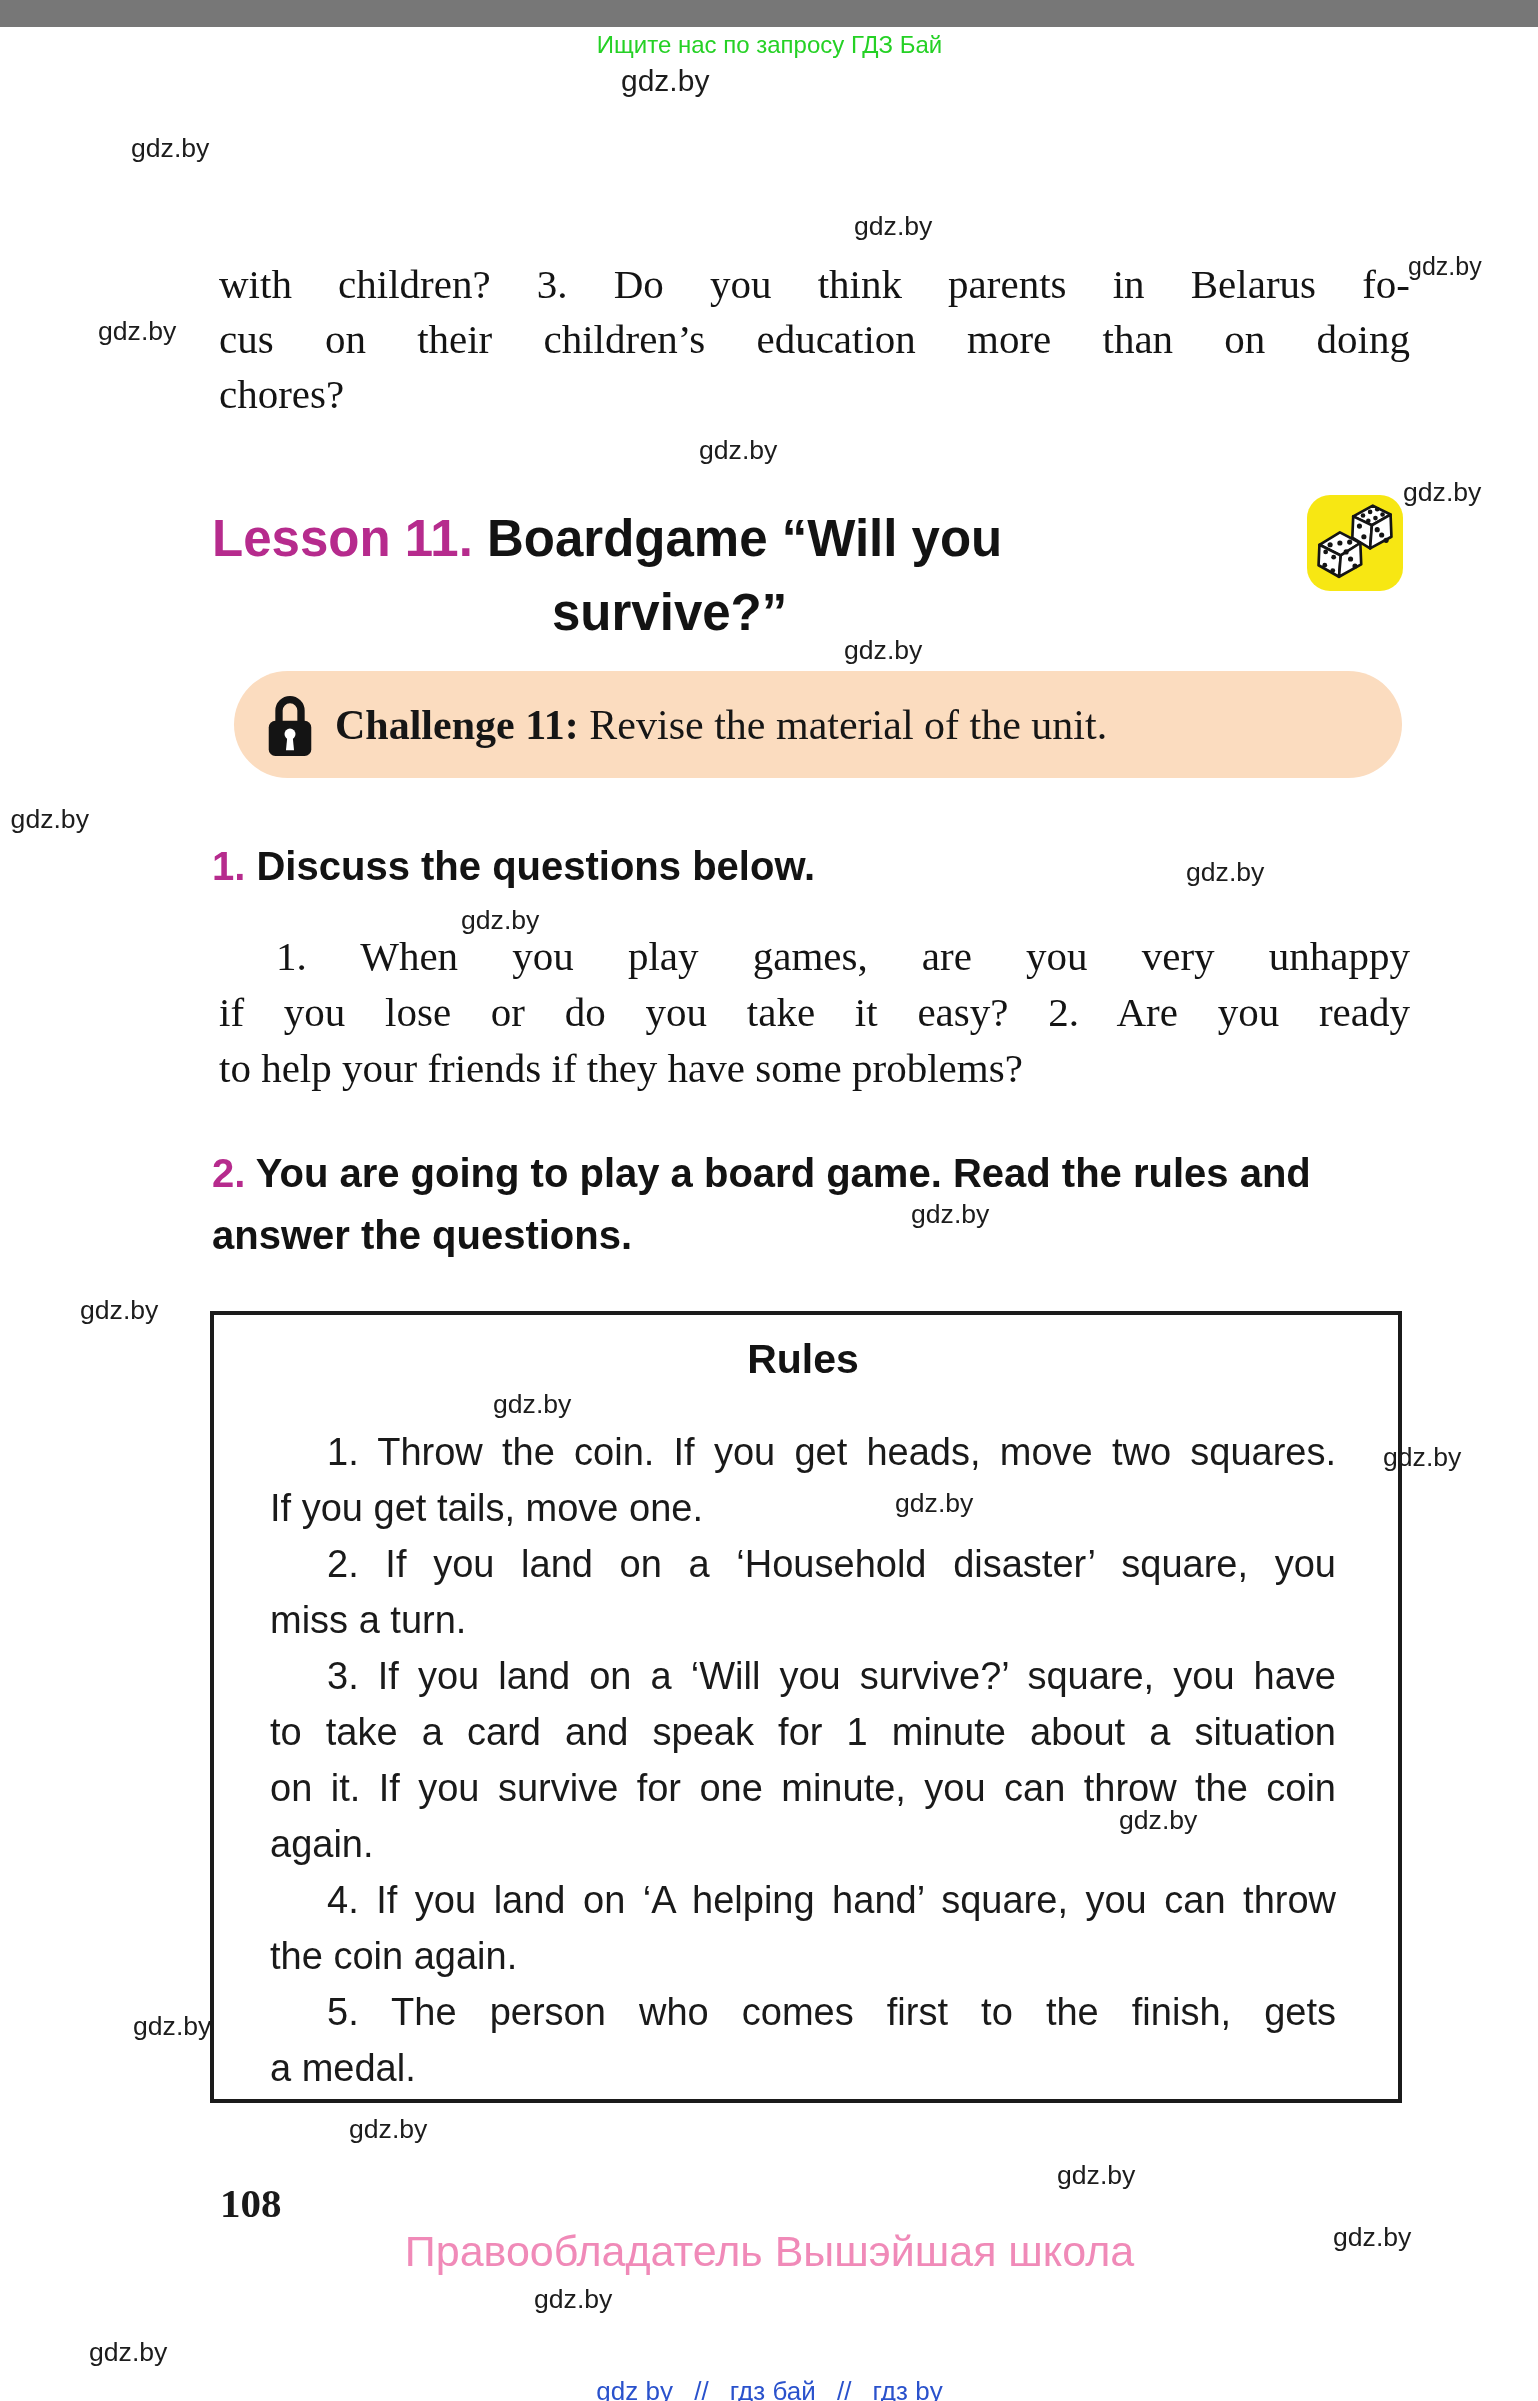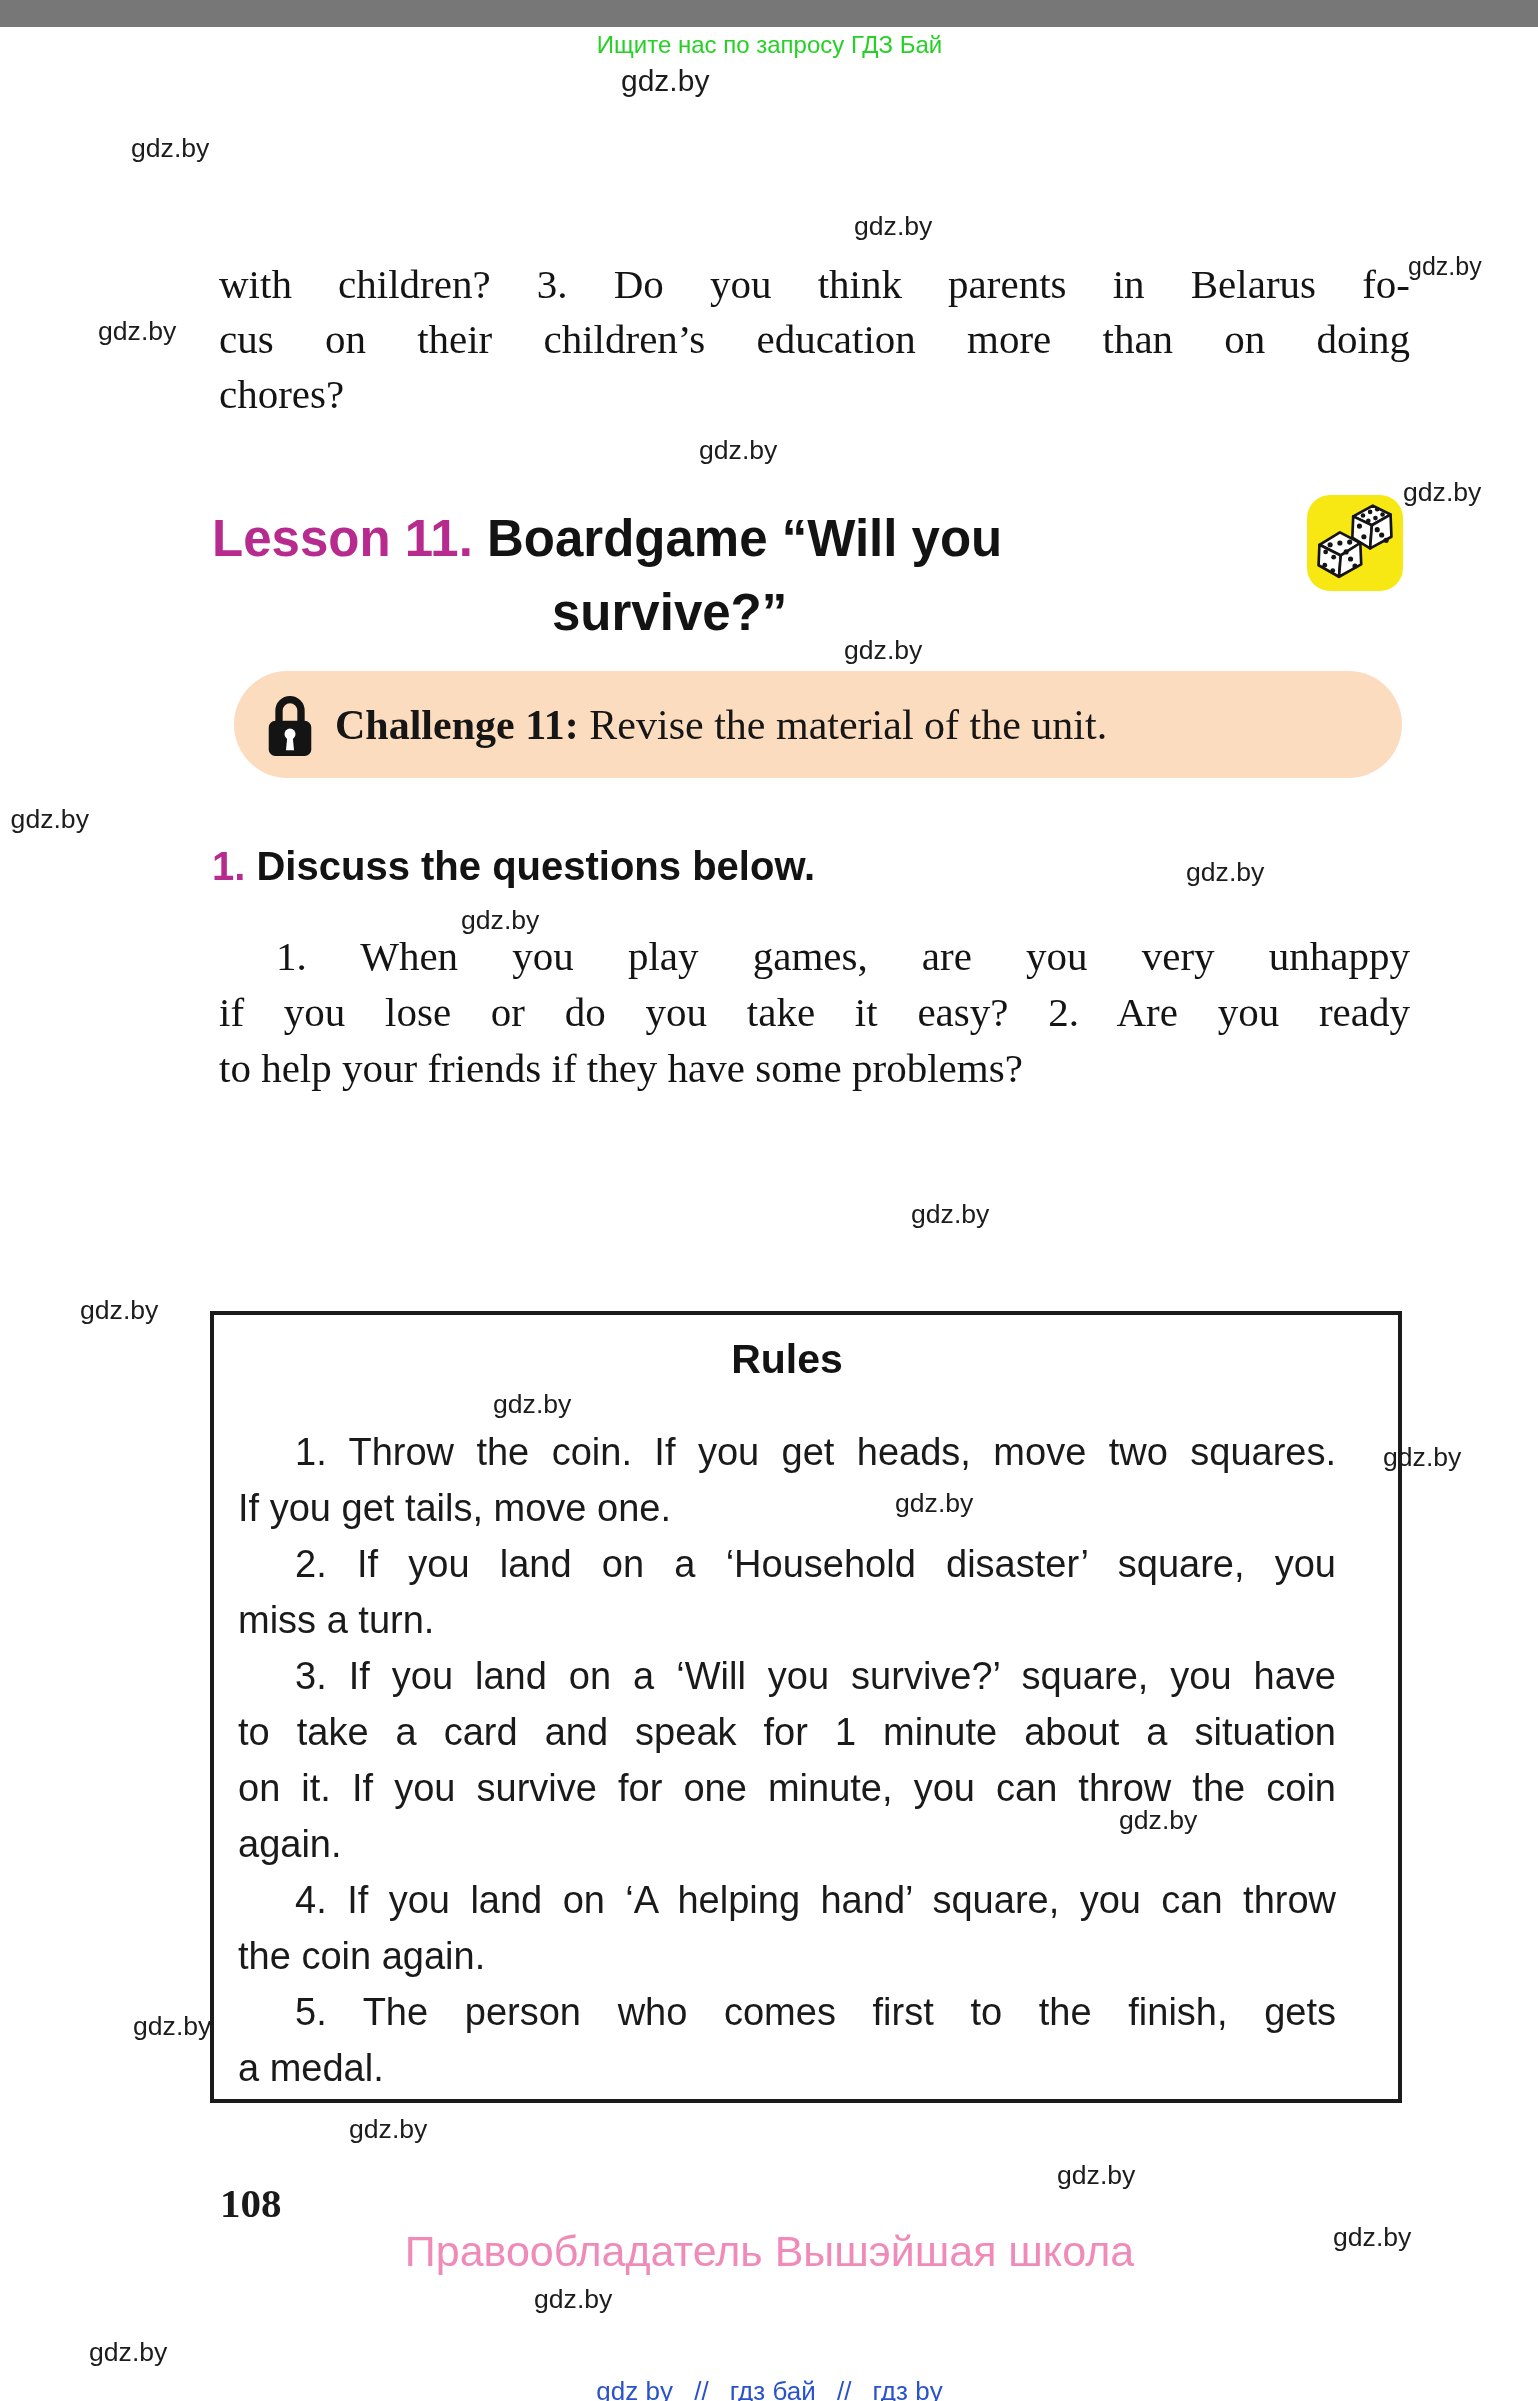--- a/index.html
+++ b/index.html
@@ -38,21 +38,21 @@
     box-sizing:border-box;padding-left:34px;gap:23px;}
   .challenge-text{font-size:42px;color:#161616;}
   .challenge-text b{font-weight:bold;}
   
   .task-head{position:absolute;font-family:"Liberation Sans",sans-serif;font-weight:bold;
     font-size:40px;color:#131313;white-space:nowrap;}
   .task1-head{left:212px;top:817px;}
   .task2-head{left:212px;top:1115px;line-height:62px;}
   
   .rules-box{position:absolute;left:210px;top:1284px;width:1192px;height:792px;
-    border:4.4px solid #1b1b1b;box-sizing:border-box;padding:21px 62px 0 24px;background:#fff;z-index:1;}
+    border:4.4px solid #1b1b1b;box-sizing:border-box;padding:21px 62px 0 56px;background:#fff;z-index:1;}
   .rules-title{text-align:center;font-family:"Liberation Sans",sans-serif;font-weight:bold;
     font-size:41px;color:#131313;margin-bottom:41px;}
   .rules-body .line{font-family:"Liberation Sans",sans-serif;font-size:38px;line-height:56px;color:#1a1a1a;}
 </style>
 </head>
 <body>
 
 <div class="page">
 
   <div class="promo">Ищите нас по запросу ГДЗ Бай</div>
@@ -121,20 +121,24 @@
     <div class="challenge-text"><b>Challenge 11:</b> <span>Revise the material of the unit.</span></div>
   </div>
 
   <div class="task-head task1-head"><span class="magenta">1.</span> <span>Discuss the questions below.</span></div>
   <div class="questions" id="questions">
       <div class="line fill ind">1. When you play games, are you very unhappy</div>
       <div class="line fill">if you lose or do you take it easy? 2. Are you ready</div>
       <div class="line">to help your friends if they have some problems?</div>
     </div>
 
+  <div class="task-head task2-head">
+    <div><span class="magenta">2.</span> <span>You are going to play a board game. Read the rules and</span></div>
+    <div>answer the questions.</div>
+  </div>
 
   <div class="rules-box">
     <div class="rules-title">Rules</div>
     <div class="rules-body" id="rules-body">
         <div class="line fill ind">1. Throw the coin. If you get heads, move two squares.</div>
         <div class="line">If you get tails, move one.</div>
         <div class="line fill ind">2. If you land on a ‘Household disaster’ square, you</div>
         <div class="line">miss a turn.</div>
         <div class="line fill ind">3. If you land on a ‘Will you survive?’ square, you have</div>
         <div class="line fill">to take a card and speak for 1 minute about a situation</div>

